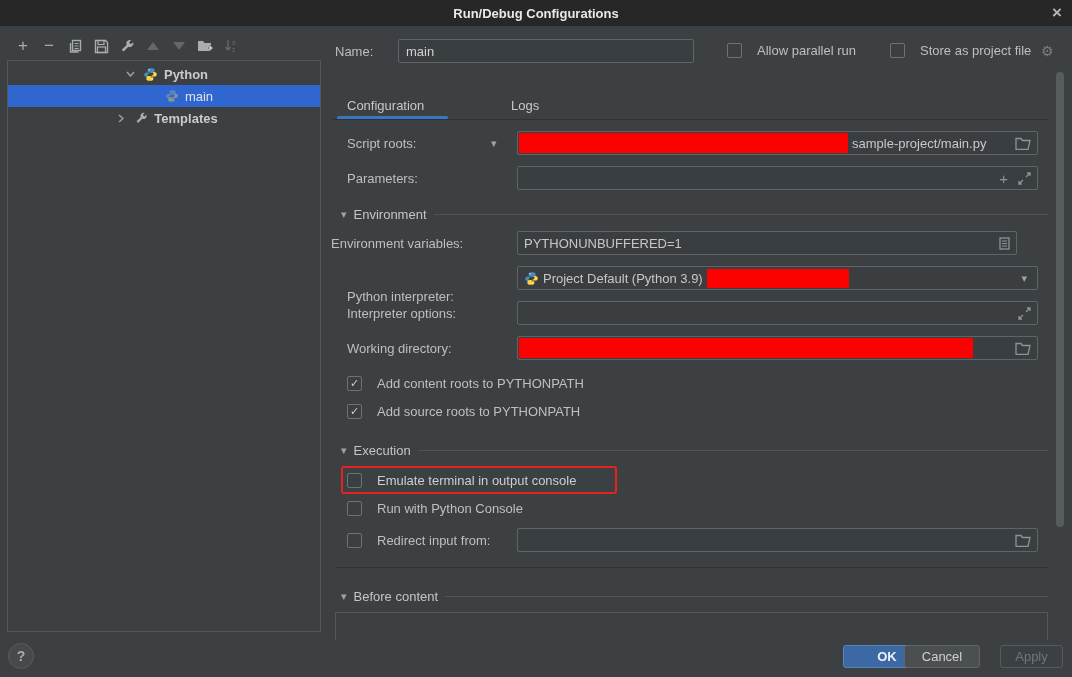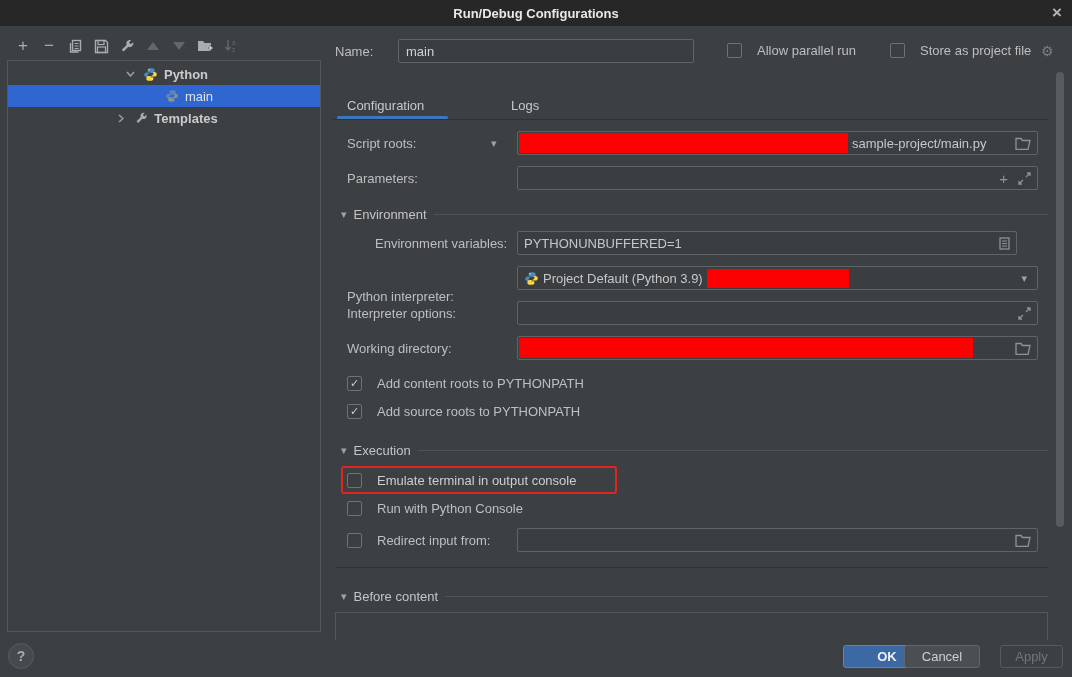--- a/index.html
+++ b/index.html
@@ -207,21 +207,21 @@
         </svg>
     </span>
   </div>
 
   <div class="section" style="left:341px;top:207px;width:707px;">
     <span class="arrow">▾</span>
     <span>Environment</span>
     <span class="rule"></span>
   </div>
 
-  <span class="label" style="left:331px;top:236px;margin-left:44px;">Environment variables:</span>
+  <span class="label" style="left:331px;top:236px;">Environment variables:</span>
   <div class="field" style="left:517px;top:231px;width:500px;">
     <span>PYTHONUNBUFFERED=1</span>
     <span class="sp"></span>
     <span class="ficon">
       <svg width="11" height="13" viewBox="0 0 11 13">
           <rect x="1" y="1" width="9" height="11" fill="none" stroke="#8f9395" stroke-width="1.3"></rect>
           <path d="M3 4h5M3 6.5h5M3 9h5" stroke="#8f9395" stroke-width="1.1"></path>
         </svg>
     </span>
   </div>

